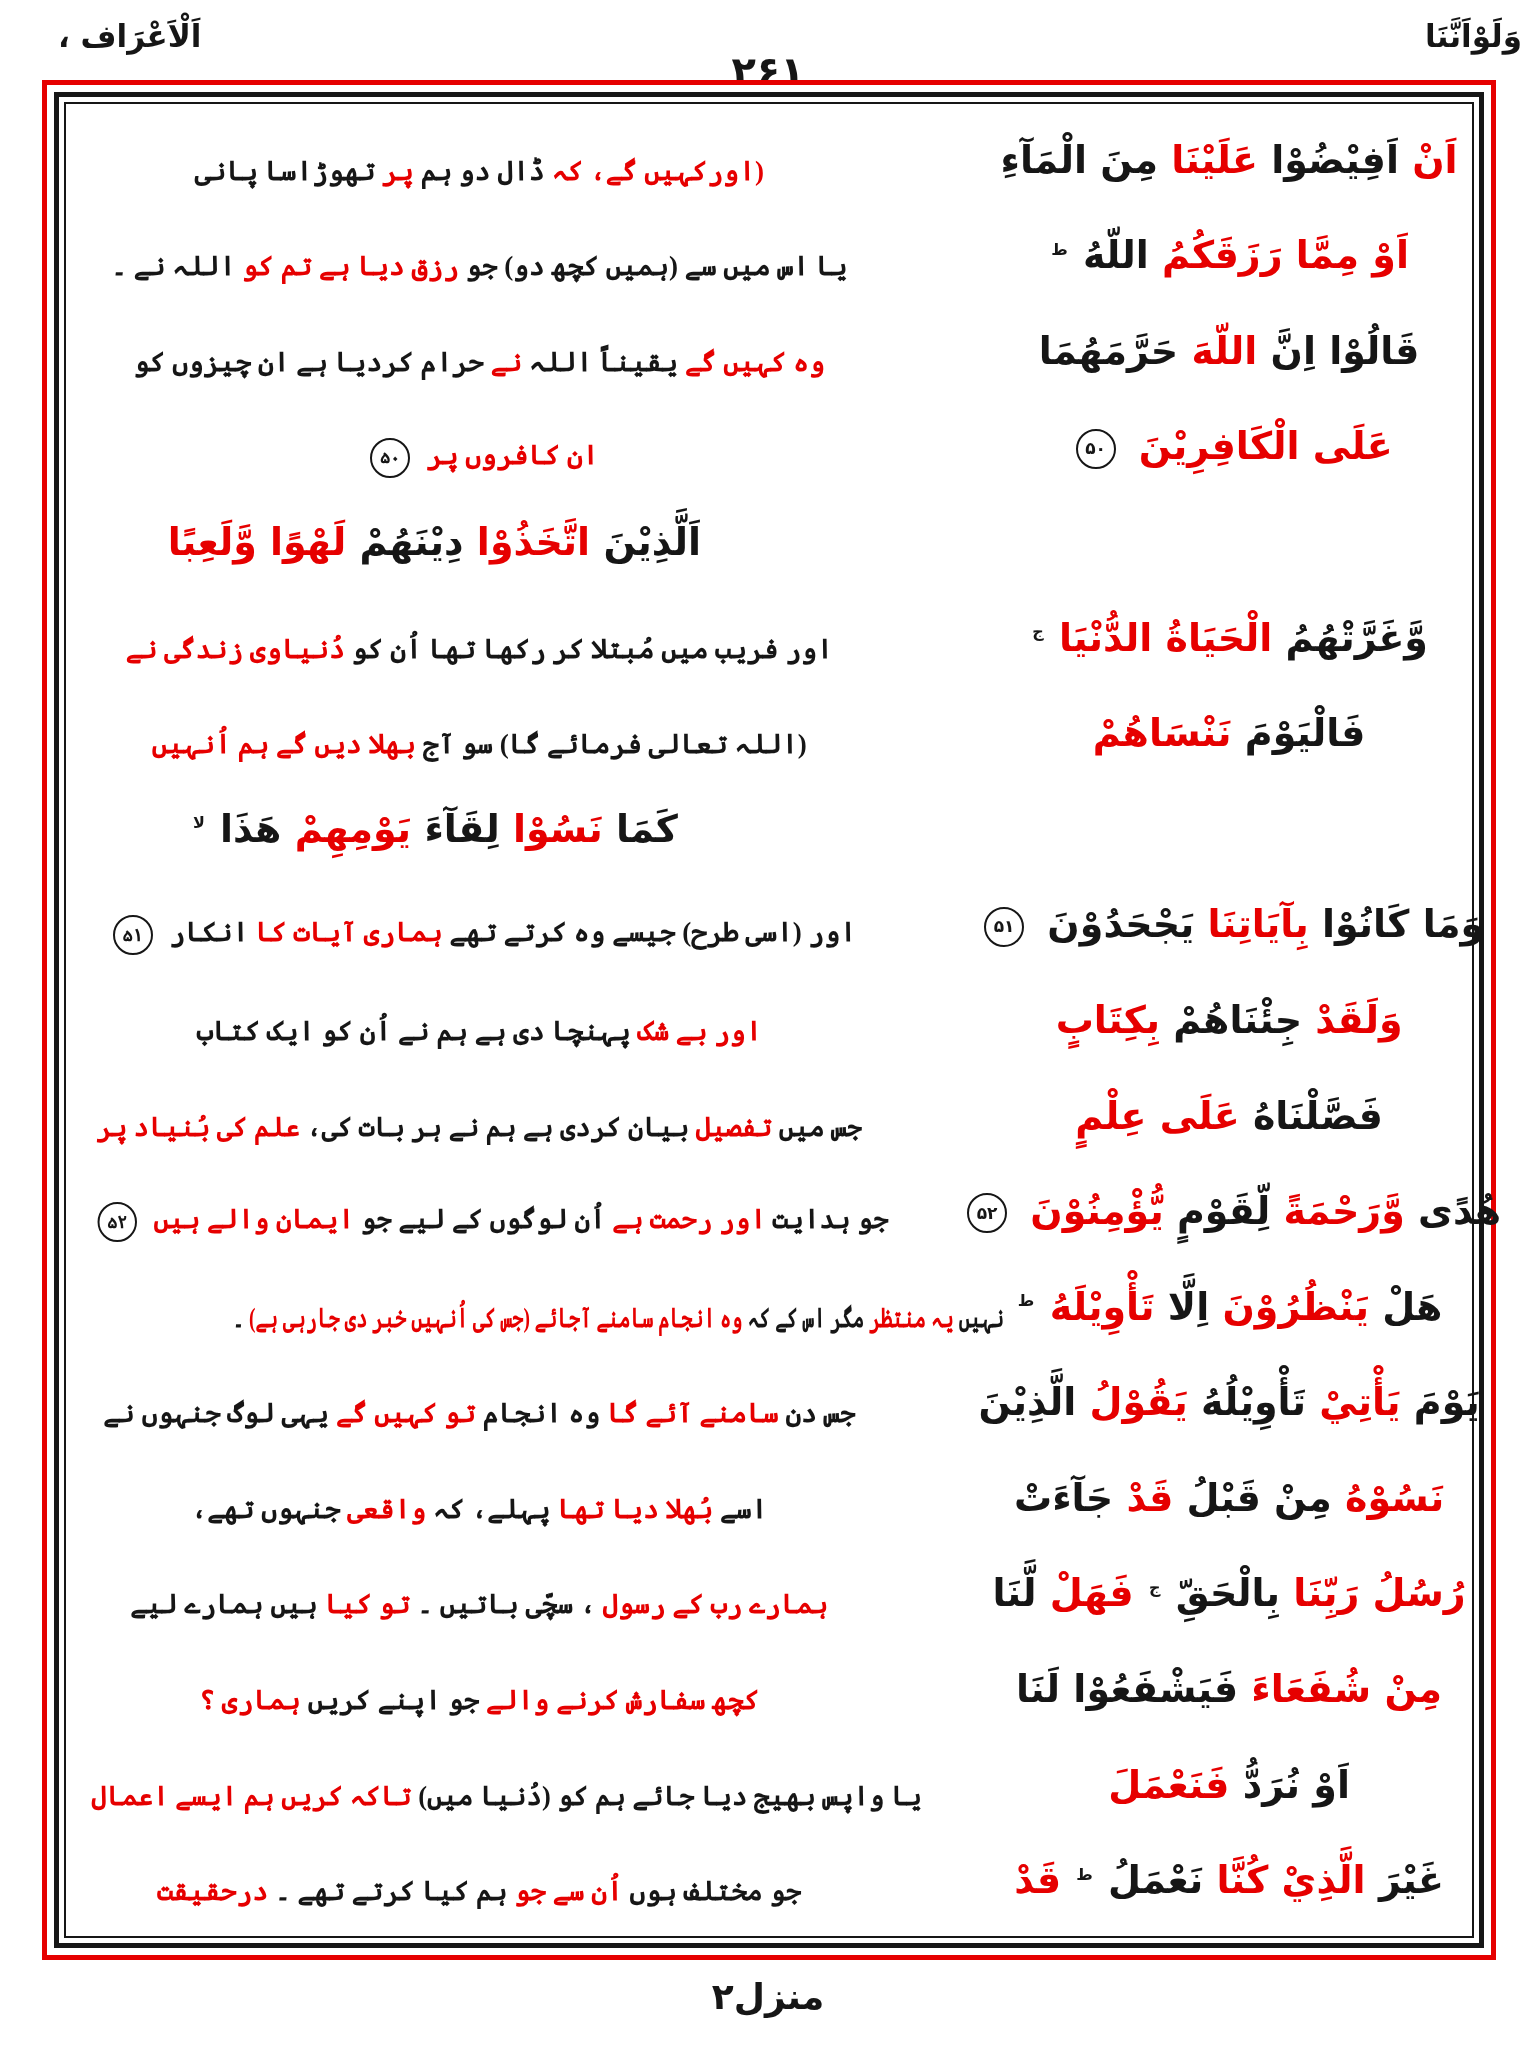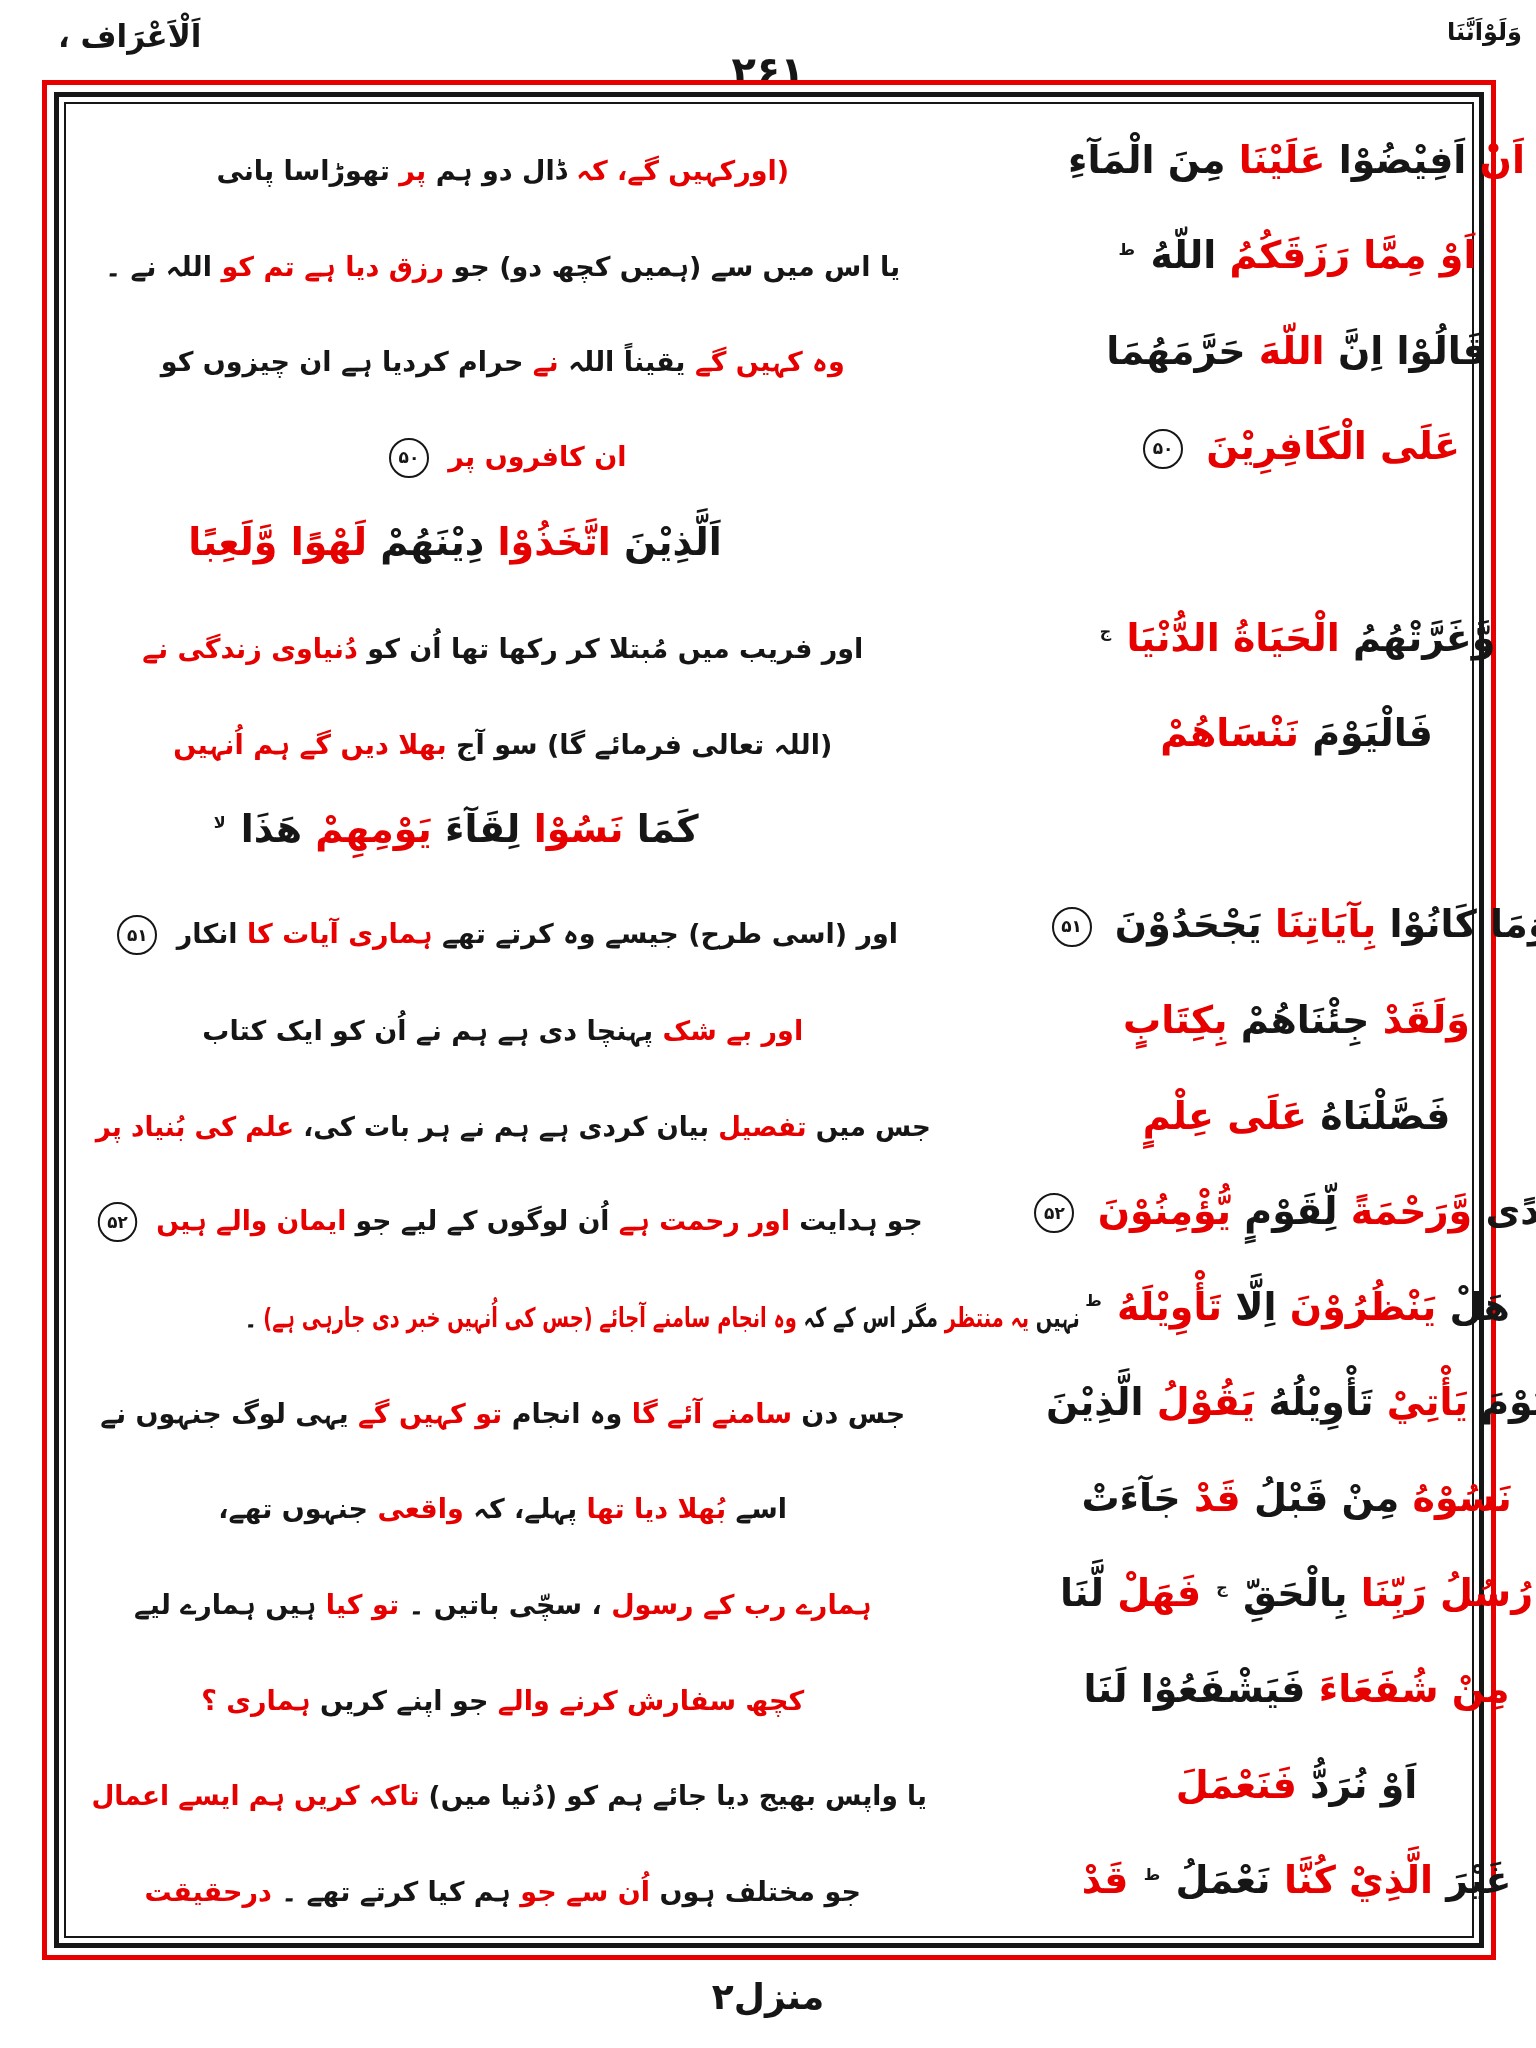--- a/index.html
+++ b/index.html
@@ -4,31 +4,31 @@
 <style>
   :root { --red:#e60000; --ink:#161616; }
   html,body{margin:0;padding:0;}
   body{
     width:1536px;height:2048px;position:relative;background:#ffffff;
     font-family:"DejaVu Sans", sans-serif;color:var(--ink);overflow:hidden;
   }
   .hdr{position:absolute;top:18px;font-weight:700;white-space:nowrap;}
   .hdr-surah{left:58px;font-size:31px;}
   .hdr-page{left:0;right:0;text-align:center;font-size:40px;margin-top:30px;}
-  .hdr-juz{right:14px;font-size:24px;}
+  .hdr-juz{right:14px;font-size:31px;}
   .frame-red{
     position:absolute;left:42px;top:80px;width:1454px;height:1880px;
     border:5px solid var(--red);box-sizing:border-box;padding:7px;background:#fff;
   }
   .frame-black{width:100%;height:100%;border:5px solid var(--ink);box-sizing:border-box;padding:5px;}
   .frame-thin{width:100%;height:100%;border:2px solid var(--ink);box-sizing:border-box;display:flex;}
   #rows{flex:1;display:flex;flex-direction:column;padding:8px 16px;box-sizing:border-box;}
   .row{flex:1;display:flex;align-items:center;min-height:0;}
   .cell{box-sizing:border-box;text-align:center;overflow:visible;}
-  .urdu-cell{width:53%;padding-top:22px;}
+  .urdu-cell{width:53%;padding-top:22px;font-family:Liberation Serif, serif;}
   .arabic-cell{width:47%;}
   .line{direction:rtl;display:inline-block;white-space:nowrap;font-weight:700;}
   .arabic-line{font-size:38px;letter-spacing:0px;}
   .urdu-line{font-size:27px;}
   .c-r{color:var(--red);}
   .c-b{color:var(--ink);}
   .sup{font-size:0.42em;vertical-align:super;padding:0 2px;}
   .ayah-circle{
     display:inline-flex;align-items:center;justify-content:center;
     width:36px;height:36px;border:2.5px solid var(--ink);border-radius:50%;

